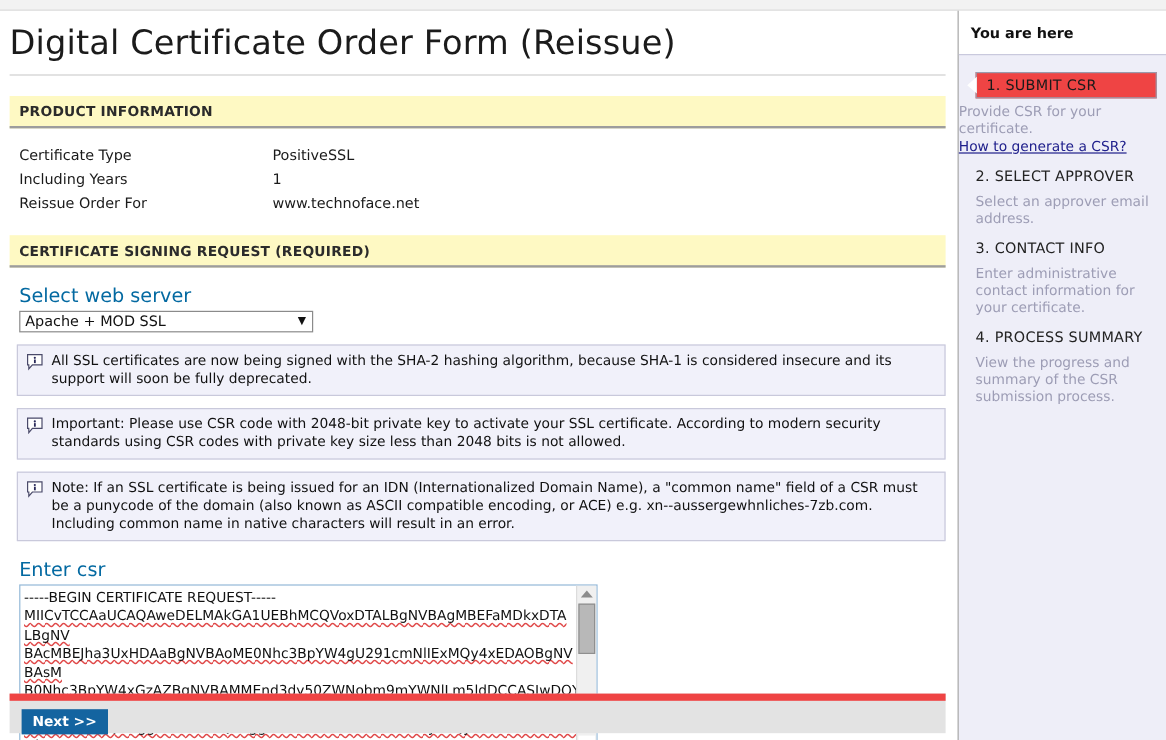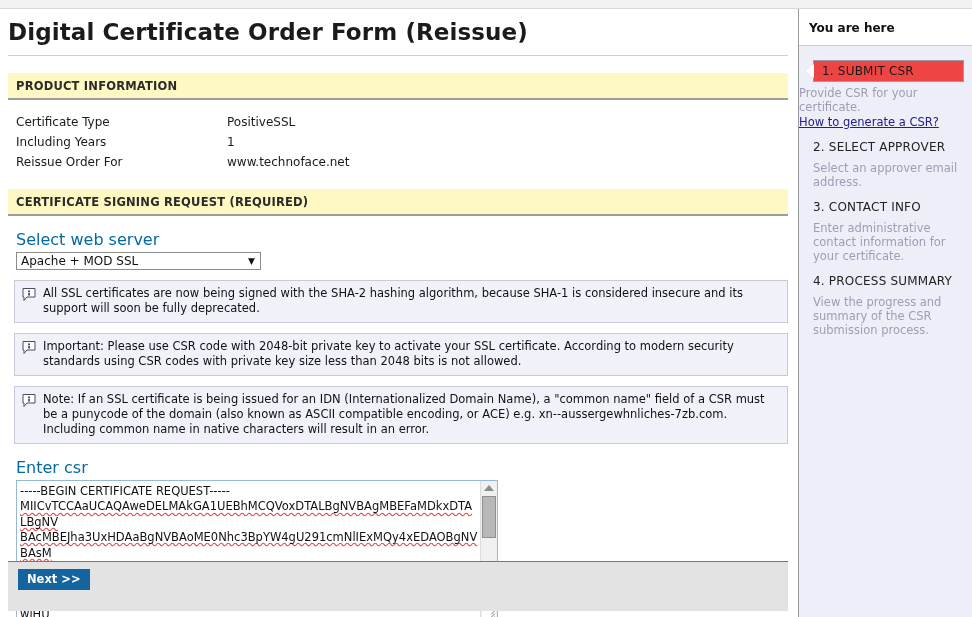--- a/index.html
+++ b/index.html
@@ -40,22 +40,22 @@
   #side-col {
     width: 174px;
     box-sizing: border-box;
     border-left: 1px solid #9a9a9a;
     background: #ffffff;
     position: relative;
   }
 
   
   #page-title {
-    font-size: 23px;
-    font-weight: bold;
+    font-size: 28px;
+    font-weight: normal;
     color: #1b1b1b;
     padding: 10px 0 10px 8px;
     letter-spacing: 0.1px;
   }
   .title-rule {
     border-bottom: 1px solid #cfcfcf;
     margin: 0 10px 0 8px;
   }
 
   
@@ -210,23 +210,23 @@
   .grip i:nth-child(1) { bottom: 3px; }
   .grip i:nth-child(2) { bottom: 6px; width: 8px; }
   .grip i:nth-child(3) { bottom: 9px; width: 5px; }
 
   
   #footer {
     position: absolute;
     left: 8px;
     right: 10px;
     bottom: 6px;
-    height: 50px;
+    height: 33px;
     background: #e3e3e3;
-    border-top: 1px solid #ef4444;
+    border-top: 6px solid #ef4444;
     box-sizing: border-box;
     margin-top: 44px;
   }
   #next-button {
     position: absolute;
     left: 10px;
     top: 7px;
     background: #1464a0;
     color: #ffffff;
     font-size: 11.5px;

